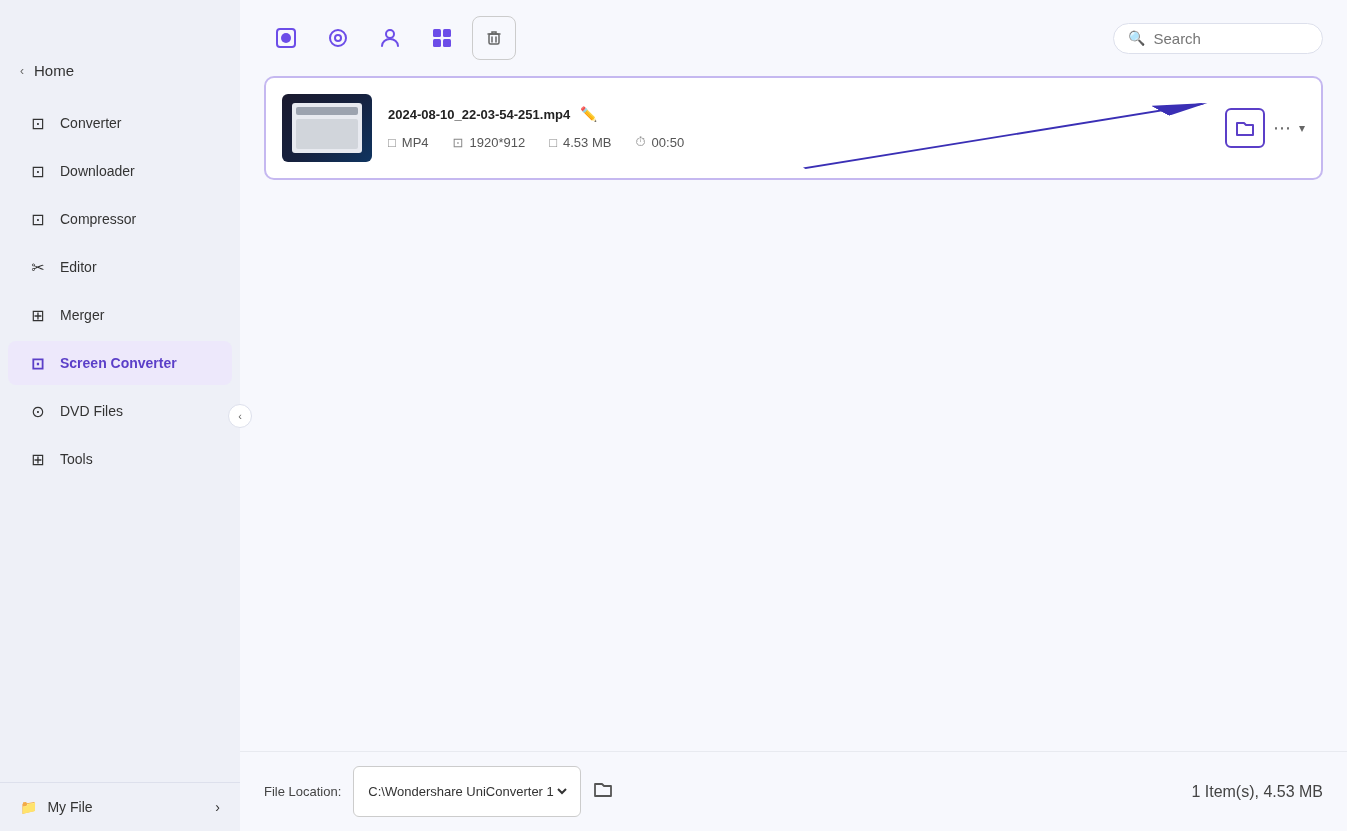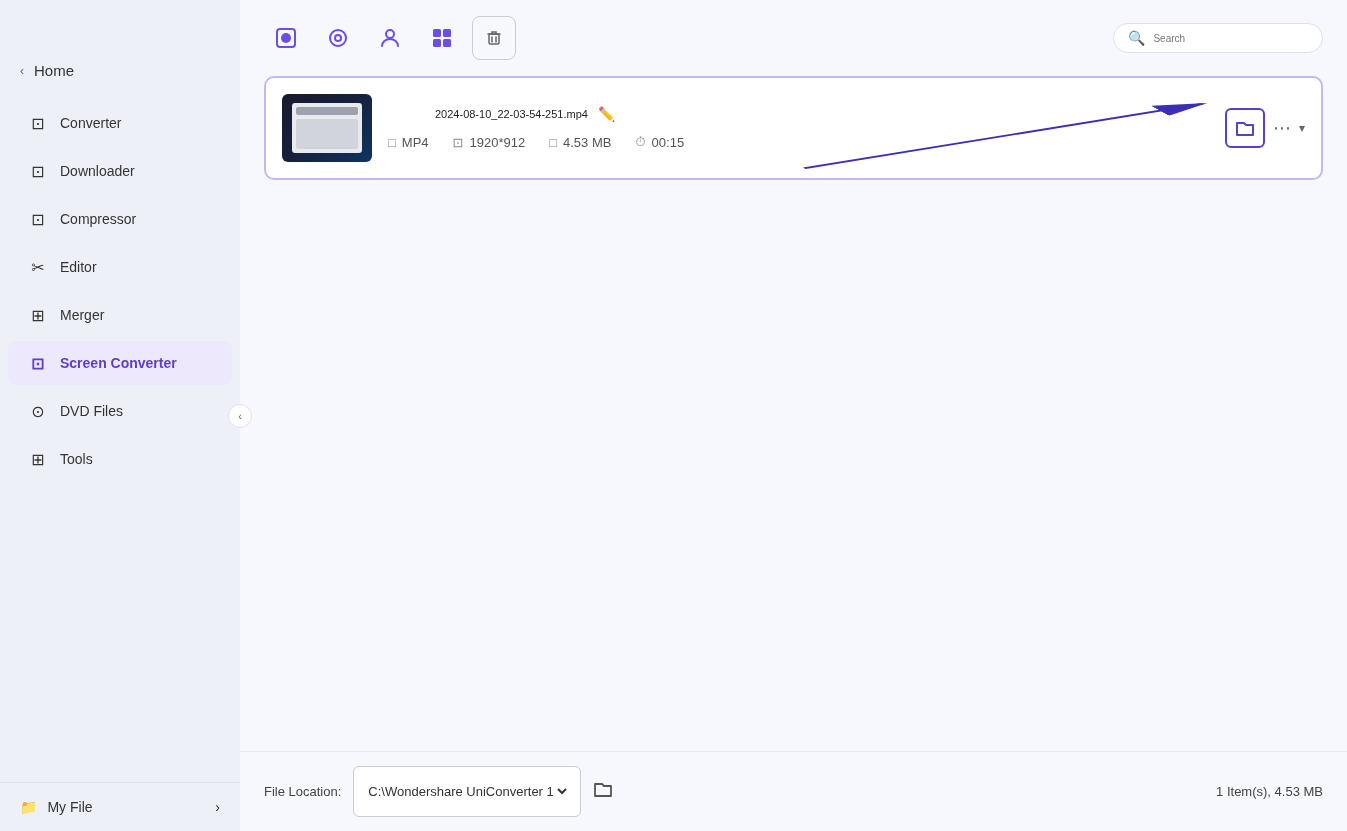--- a/index.html
+++ b/index.html
@@ -166,21 +166,21 @@
       align-items: center;
       background: #fff;
       border: 1.5px solid #dde0ec;
       border-radius: 20px;
       padding: 6px 14px;
       gap: 8px;
       width: 210px;
     }
     .search-box input {
       border: none; background: transparent;
-      font-size: 10px; color: #333;
+      font-size: 15px; color: #333;
       outline: none; width: 100%;
     }
     .search-icon { color: #999; font-size: 14px; }
 
     
     .file-area {
       flex: 1;
       padding: 0 24px;
       overflow-y: auto;
     }
@@ -232,21 +232,21 @@
       background: #d1d5db;
       border-radius: 2px;
     }
 
     .file-info { flex: 1; }
     .file-name-row {
       display: flex; align-items: center; gap: 10px;
       margin-bottom: 12px;
     }
     .file-name {
-      font-size: 11px; font-weight: 400; color: #222; margin-left: 47px;
+      font-size: 13px; font-weight: 700; color: #222;
     }
     .file-edit-icon { color: #666; font-size: 14px; cursor: pointer; }
 
     .file-meta {
       display: flex; align-items: center; gap: 24px;
     }
     .meta-item {
       display: flex; align-items: center; gap: 6px;
       font-size: 13px; color: #555;
     }
@@ -309,21 +309,21 @@
     }
     .location-select select {
       border: none; background: transparent; font-size: 13px; color: #333; outline: none; cursor: pointer;
     }
     .folder-open-btn {
       background: none; border: none; cursor: pointer;
       font-size: 18px; color: #555;
     }
     .footer-info {
       margin-left: auto;
-      font-size: 13px; color: #444;
+      font-size: 16px; color: #444;
     }
   </style>
 </head>
 <body>
 
 <div class="title-bar">
   <div class="title-bar-controls">
     <div class="user-avatar">U</div>
     <button class="title-btn">🎧</button>
     <button class="title-btn">☰</button>
@@ -455,21 +455,21 @@
           <div class="meta-item">
             <span class="meta-icon">⊡</span>
             <span>1920*912</span>
           </div>
           <div class="meta-item">
             <span class="meta-icon">□</span>
             <span>4.53 MB</span>
           </div>
           <div class="meta-item">
             <span class="meta-icon">⏱</span>
-            <span>00:15</span>
+            <span>00:50</span>
           </div>
         </div>
       </div>
 
       <div class="card-actions">
         <button class="folder-btn">
           <svg width="20" height="18" viewBox="0 0 20 18" fill="none">
             <path d="M2 4h7l2 2h7v10H2V4z" stroke="#5b3fc8" stroke-width="2" stroke-linejoin="round" fill="none"></path>
           </svg>
         </button>

